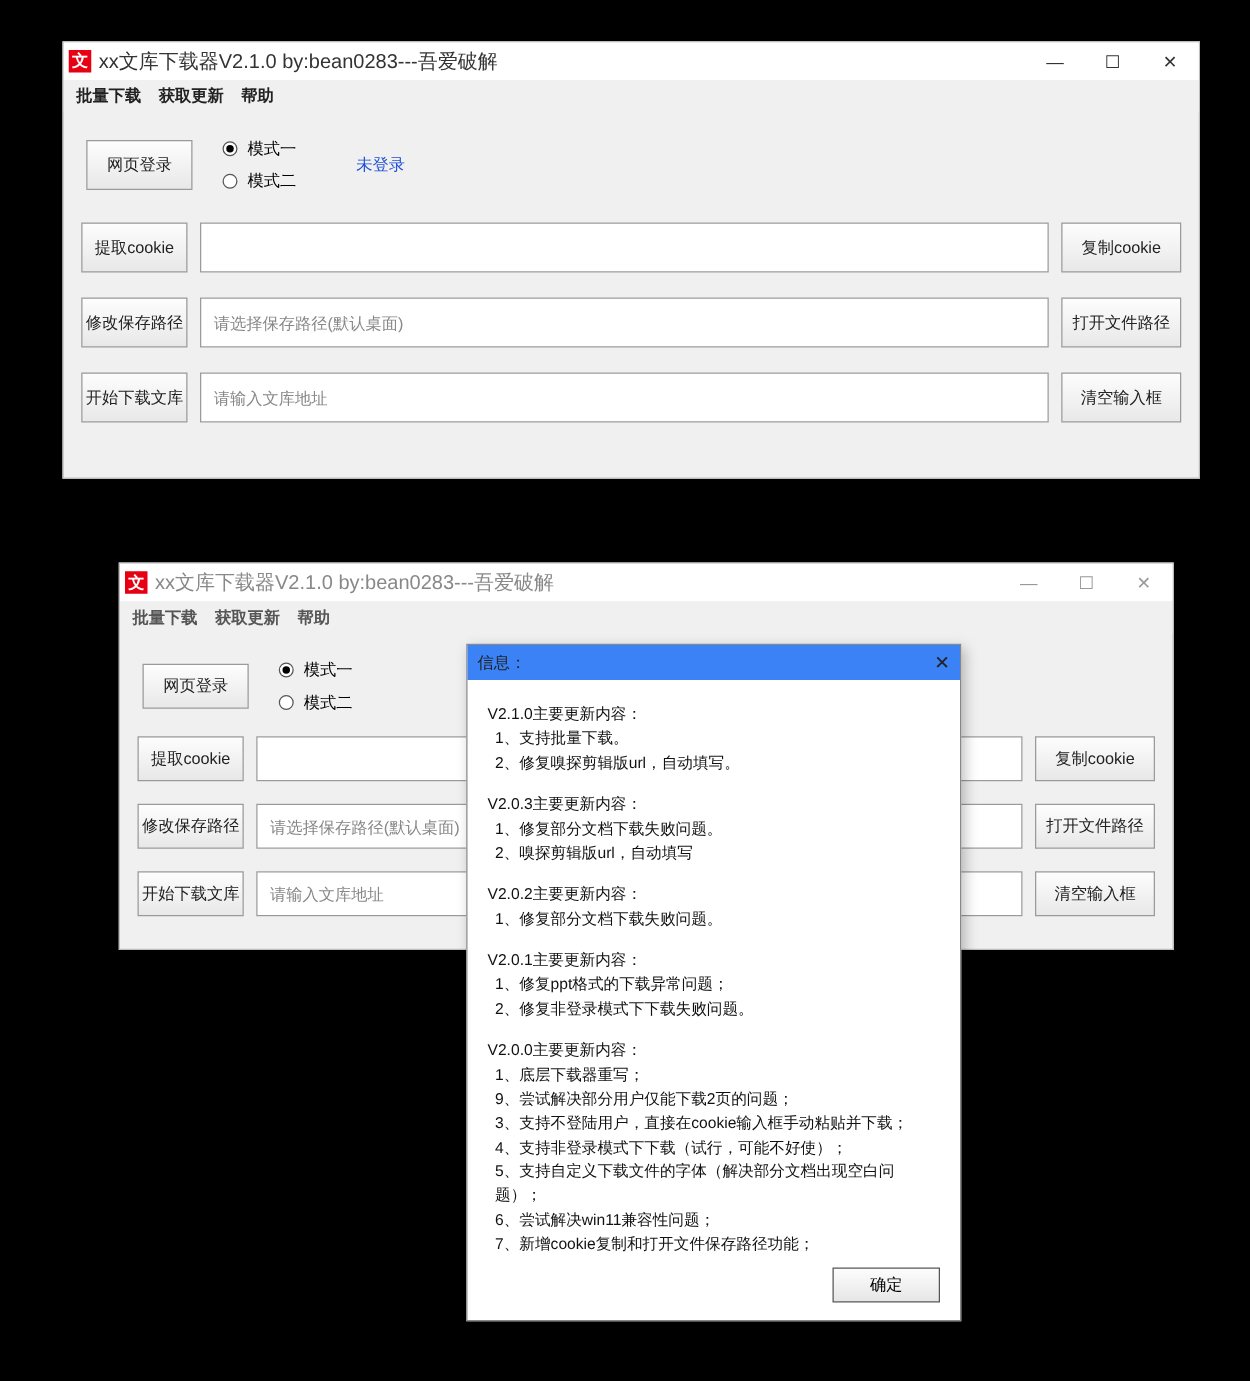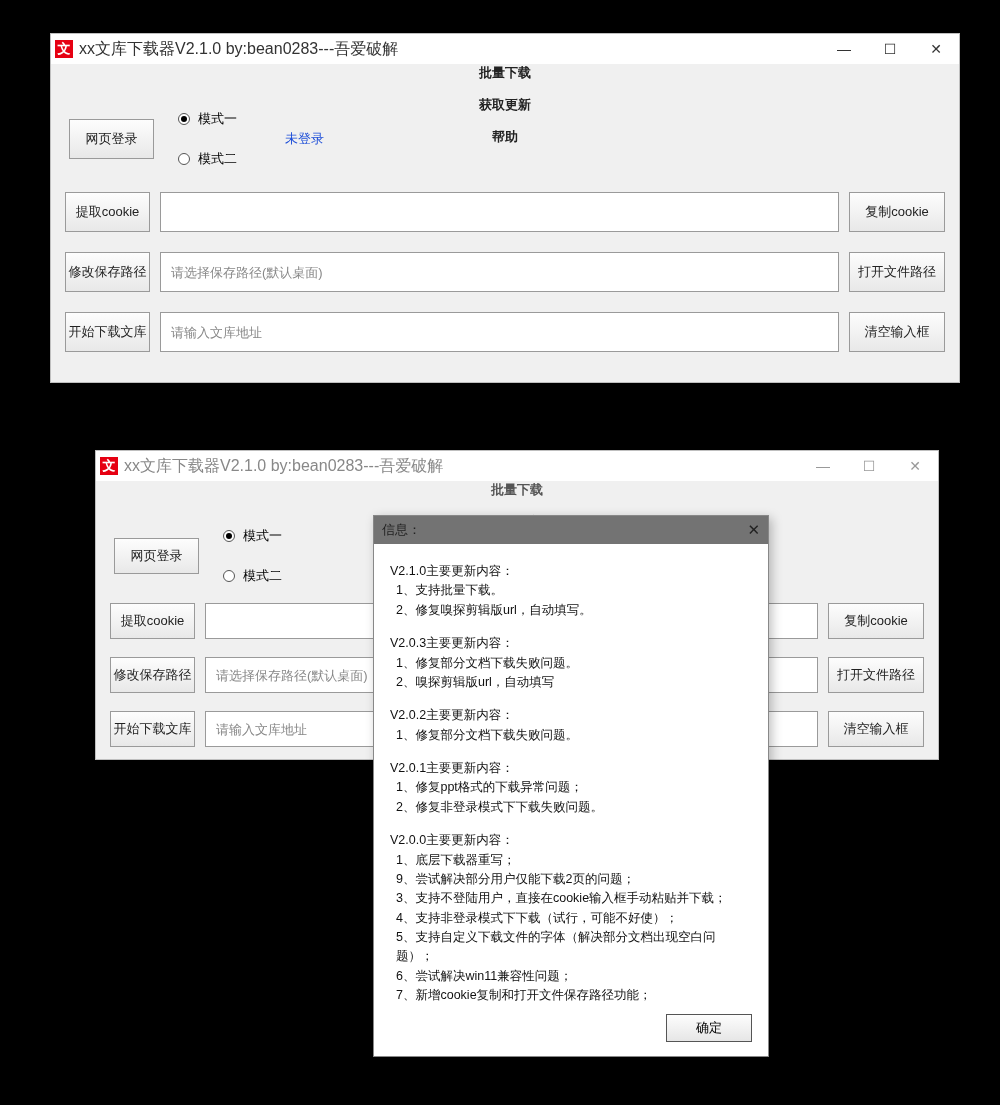--- a/index.html
+++ b/index.html
@@ -51,21 +51,20 @@
   .menubar {
     height: 26px;
     background: #f0f0f0;
     display: flex;
     align-items: center;
     gap: 14px;
     padding: 0 10px;
     font-size: 13px;
     font-weight: bold;
     color: #222;
-    flex-direction: column;
   }
   .titlebar.faded + .menubar { color: #555; font-weight: bold; }
 
   .body-area {
     padding: 14px 14px 24px 14px;
   }
 
   
   .top-row {
     display: flex;
@@ -87,21 +86,21 @@
     font-size: 13px;
     width: 85px;
     height: 40px;
     display: flex; align-items: center; justify-content: center;
     cursor: pointer;
     color: #222;
   }
   .btn.right { width: 96px; }
 
   .radio-stack {
-    display: flex; flex-direction: column; gap: 22px;
+    display: flex; flex-direction: column; gap: 8px;
     font-size: 13px;
     justify-content: center;
   }
   .radio-stack label { display: flex; align-items: center; gap: 8px; }
   .radio-dot {
     width: 12px; height: 12px; border: 1px solid #555; border-radius: 50%;
     display: inline-flex; align-items: center; justify-content: center;
     background: #fff;
   }
   .radio-dot.sel::after {
@@ -128,21 +127,21 @@
     background: #fff;
     border: 1px solid #888;
     box-shadow: 3px 3px 10px rgba(0,0,0,0.25);
   }
   .dialog-title {
     height: 28px;
     display: flex; align-items: center;
     padding: 0 8px;
     font-size: 13px;
     color: #222;
-    background: #737373;
+    background: #3b82f6;
   }
   .dialog-close {
     margin-left: auto;
     font-size: 15px;
     cursor: pointer;
   }
   .dialog-body {
     padding: 18px 16px 6px 16px;
     font-size: 12.5px;
     line-height: 1.55;

